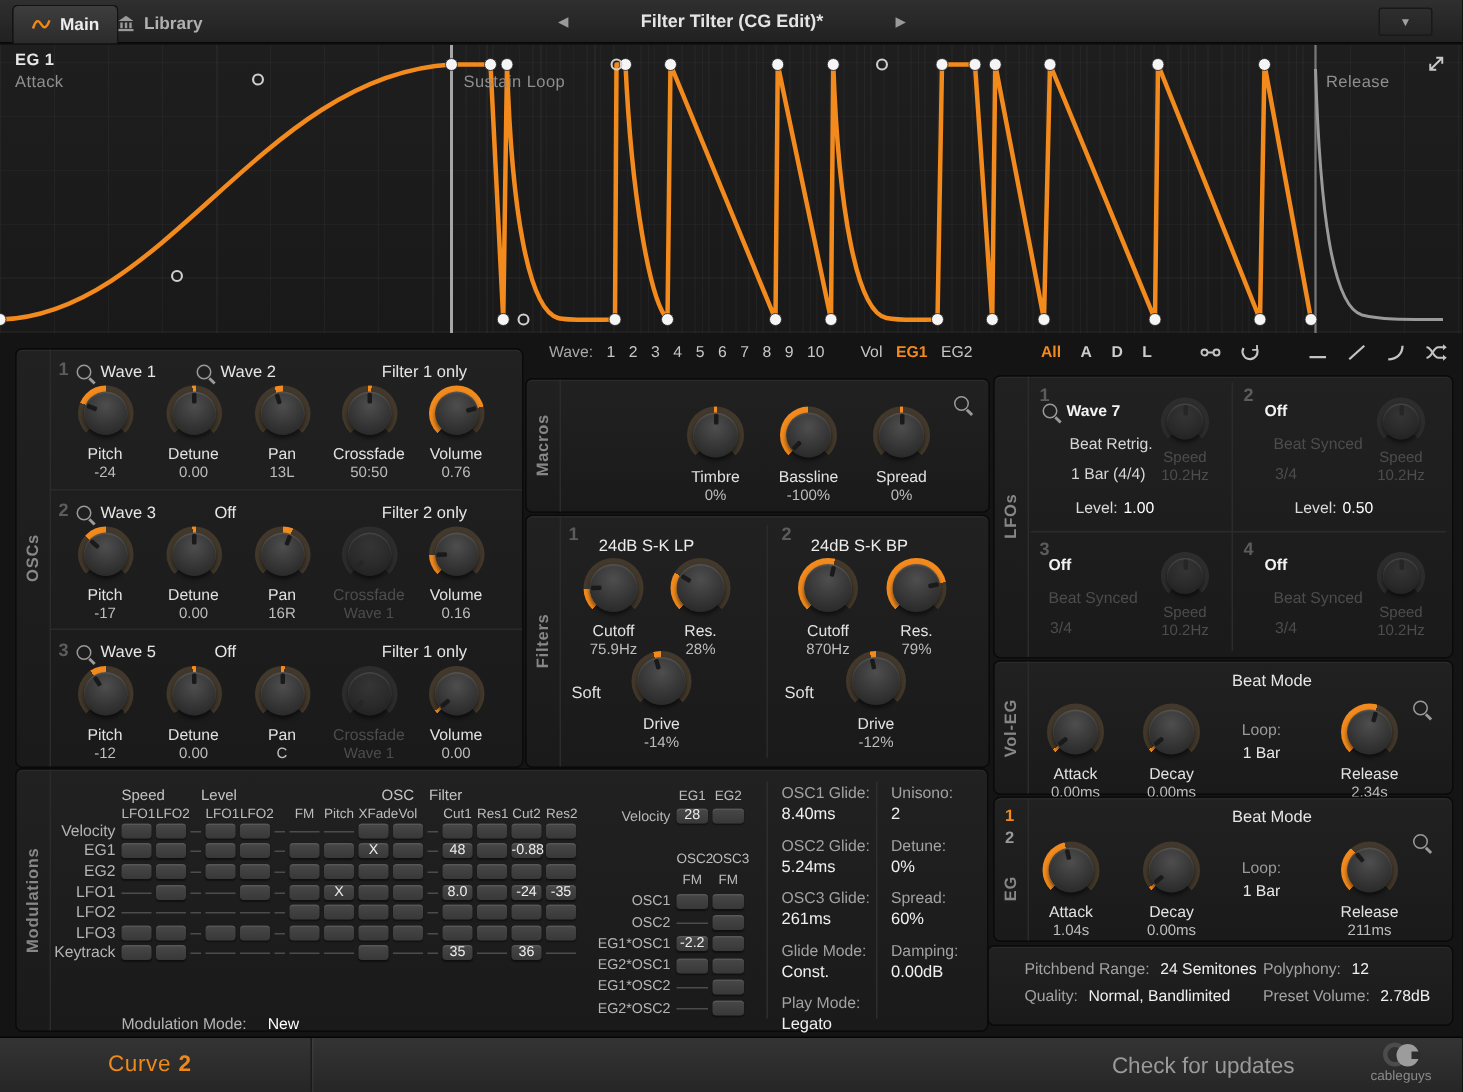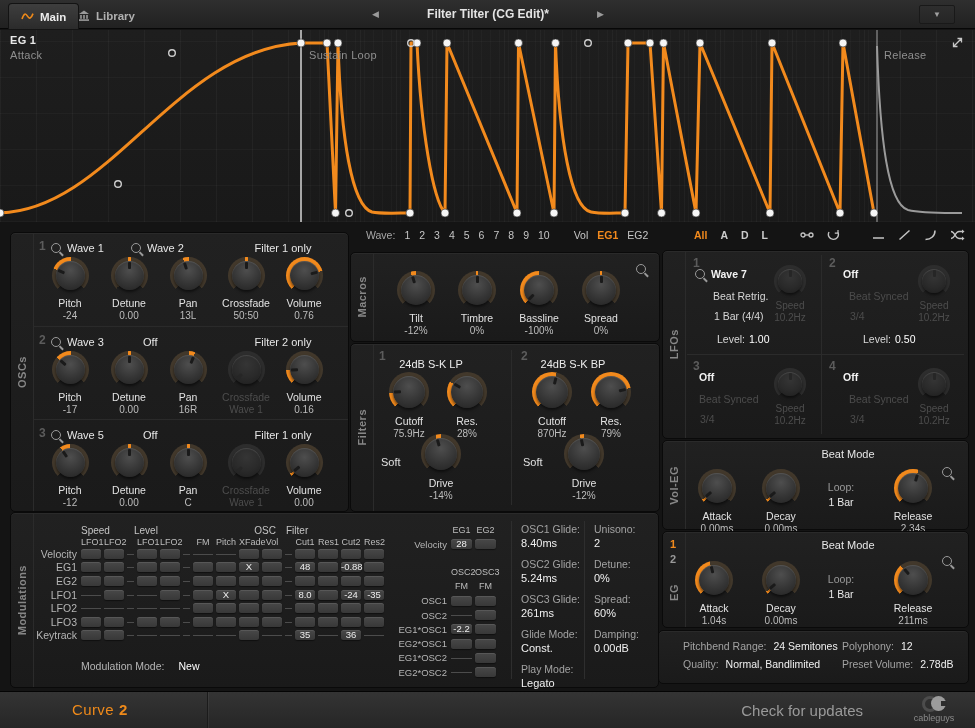--- a/index.html
+++ b/index.html
@@ -118,21 +118,21 @@
   .mx-group{flex:none;text-align:left;font-size:10px;color:#c4c4c4}
   .mx-gap{width:10px;flex:none}
   .mx-col{width:20px;margin-right:3px;flex:none;text-align:center;white-space:nowrap;font-size:9px}
   .mx-rowlabel{width:66px;flex:none;text-align:right;padding-right:4px;font-size:10.5px;color:#b5b5b5}
   .m-b{width:20px;height:10px;flex:none;margin-right:3px;border-radius:2.5px;
        background:linear-gradient(#484848,#383838);box-shadow:inset 0 1px 0 rgba(255,255,255,.09),0 1px 1px rgba(0,0,0,.45)}
   .m-val{color:#ededed;font-size:9.5px;line-height:10px;text-align:center}
   .m-line{width:20px;height:10px;flex:none;margin-right:3px;position:relative}
   .m-line::after,.m-sep::after{content:'';position:absolute;left:0;right:0;top:5px;height:1px;background:#4c4c4c}
   .m-sep{width:7px;height:10px;flex:none;margin-right:3px;position:relative}
-  #mod-mode{position:absolute;left:70px;top:147px;font-size:10.5px;color:#b5b5b5}
+  #mod-mode{position:absolute;left:70px;top:164px;font-size:10.5px;color:#b5b5b5}
   #mod-mode .mv{color:#fff;margin-left:14px}
 
   
   .mini{position:absolute}
   #velmini{left:386px;top:10px}
   #fmmini{left:386px;top:52px}
   .mini .mx-spacer{width:54px}
   .mini .mx-rowlabel{width:50px;font-size:9.5px}
   .mini .mx-col{width:21px}
   .mini .m-b,.mini .m-line{width:21px}
@@ -492,29 +492,20 @@
     </div>
   </div>
 
   <div class="panel" id="panel-macros">
     <div class="strip">
         <div class="vlabel">
           <span>Macros</span>
         </div>
       </div>
     <span class="mag corner" style="right:13px;top:11px"></span>
-    <div class="knob-unit" style="left:36px;top:18px">
-        <div class="knob" style="background: conic-gradient(from 225deg, rgb(66, 56, 43) 0deg, rgb(66, 56, 43) 118.8deg, rgb(242, 138, 29) 118.8deg, rgb(242, 138, 29) 135deg, rgb(66, 56, 43) 135deg, rgb(66, 56, 43) 270deg, transparent 270deg, transparent 360deg);">
-          <div class="knob-body">
-            <div class="notch" style="transform: rotate(-16.2deg);"></div>
-          </div>
-        </div>
-        <div class="k-label">Tilt</div>
-        <div class="k-value">-12%</div>
-      </div>
     <div class="knob-unit" style="left:97px;top:18px">
         <div class="knob" style="background: conic-gradient(from 225deg, rgb(66, 56, 43) 0deg, rgb(66, 56, 43) 131deg, rgb(242, 138, 29) 131deg, rgb(242, 138, 29) 139deg, rgb(66, 56, 43) 139deg, rgb(66, 56, 43) 270deg, transparent 270deg, transparent 360deg);">
           <div class="knob-body">
             <div class="notch" style="transform: rotate(0deg);"></div>
           </div>
         </div>
         <div class="k-label">Timbre</div>
         <div class="k-value">0%</div>
       </div>
     <div class="knob-unit" style="left:159px;top:18px">

